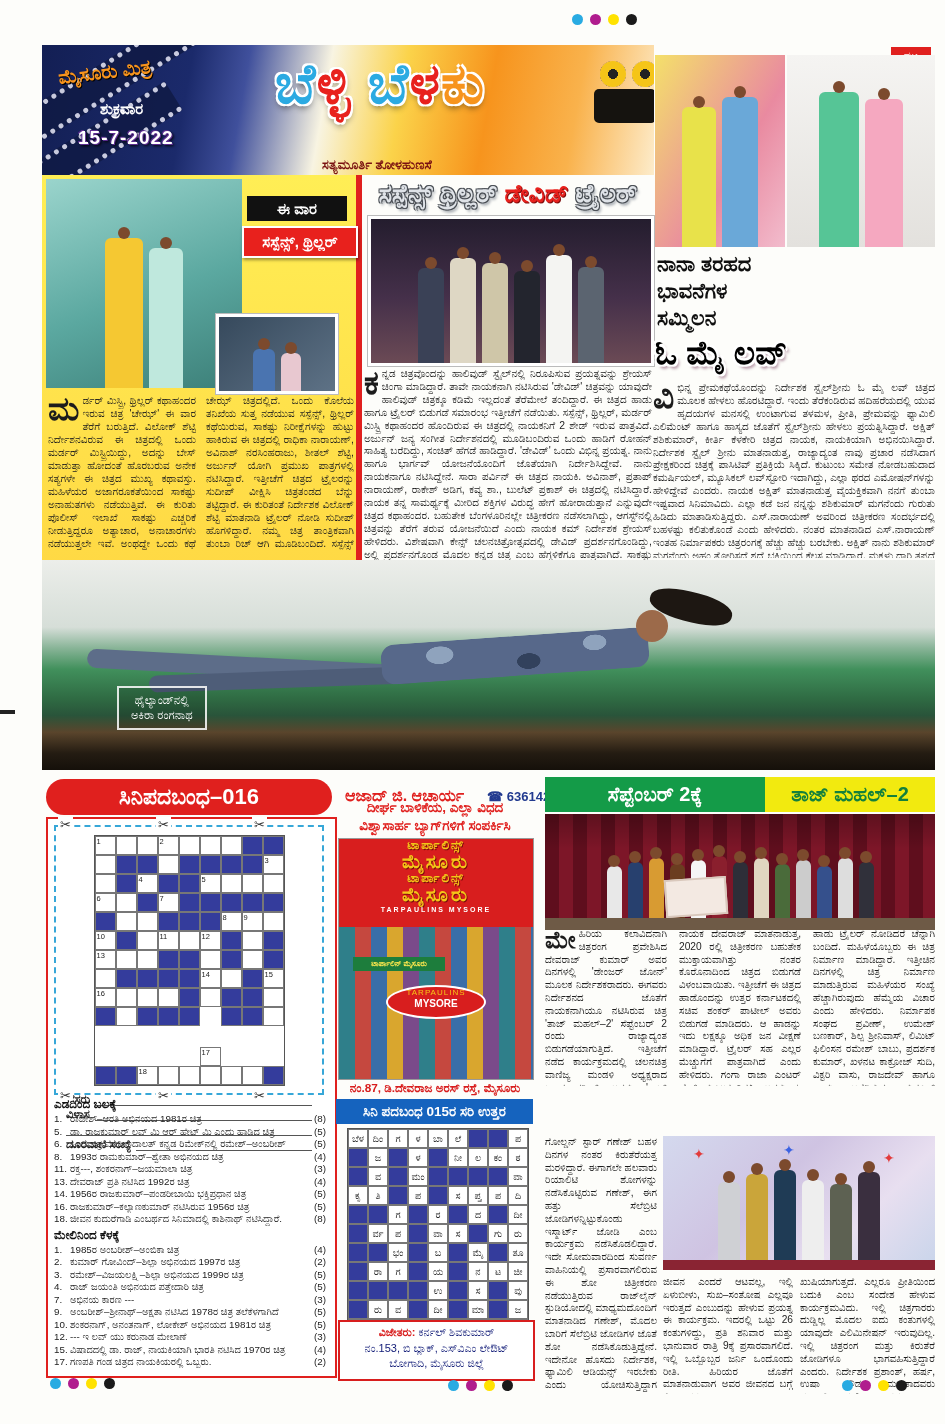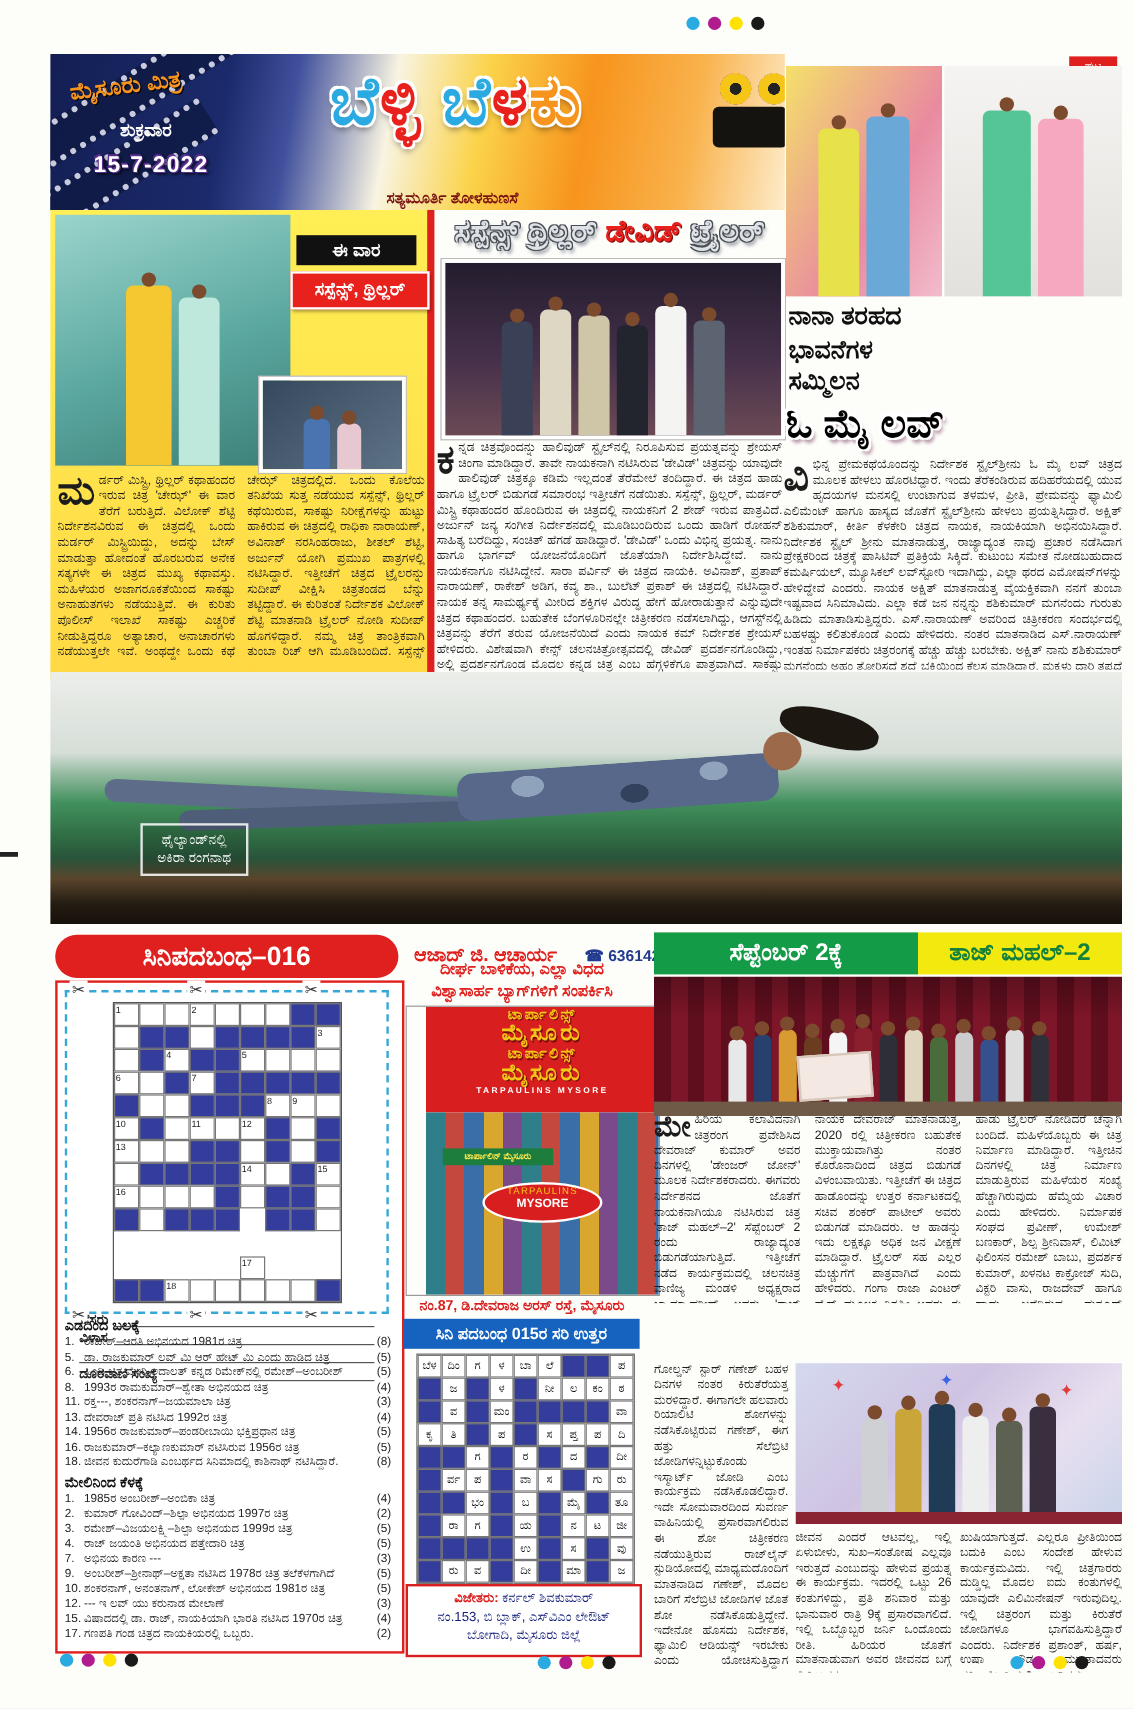--- a/index.html
+++ b/index.html
@@ -118,21 +118,21 @@
   #cw-clues{position:absolute;left:6px;top:276px;width:272px;overflow:hidden;}
   .clue-title{font-size:12px;font-weight:bold;margin:2px 0 2px 0;color:#111;}
   .clue-row{display:flex;font-size:9.8px;line-height:12.5px;color:#222;}
   .clue-row .no{width:16px;flex:0 0 auto;}
   .clue-row .txt{flex:1;overflow:hidden;white-space:nowrap;}
   .clue-row .cnt{width:24px;text-align:right;flex:0 0 auto;}
 
   
   #ad-lines{left:338px;top:799px;width:194px;text-align:center;color:#e0201e;font-weight:bold;
     font-size:13.5px;line-height:18px;}
-  #shop-photo{left:338px;top:838px;width:194px;height:240px;border:1px solid #999;overflow:hidden;padding-left:16px;}
+  #shop-photo{left:338px;top:838px;width:194px;height:240px;border:1px solid #999;overflow:hidden;}
   #shop-sign{height:88px;background:#d81e1e;text-align:center;color:#f5c518;font-weight:bold;overflow:hidden;}
   .sign-sm{font-size:12px;line-height:13px;letter-spacing:2px;text-shadow:1px 1px 0 #7a0c0c;}
   .sign-lg{font-size:19px;line-height:20px;letter-spacing:3px;text-shadow:1px 1px 0 #7a0c0c;}
   .sign-en{font-size:7px;line-height:9px;color:#fff;letter-spacing:2px;}
   #shop-bags{position:relative;height:152px;
     background:repeating-linear-gradient(90deg,#2f7f8a 0 16px,#c5483f 16px 32px,#3a6ea8 32px 48px,#d9a62e 48px 64px,#7a4a8a 64px 80px),
     repeating-linear-gradient(0deg,rgba(255,255,255,0) 0 26px,rgba(240,240,240,.9) 26px 30px);}
   #shop-badge{position:absolute;left:50%;top:58px;transform:translateX(-50%);width:96px;height:30px;
     background:#d81e1e;border:2px solid #fff;border-radius:50%;text-align:center;color:#f5c518;}
   #shop-badge .b1{font-size:8px;line-height:12px;letter-spacing:1px;}
@@ -238,21 +238,21 @@
 
   <div id="oml-photo-left" class="photo">
       <div class="person" style="height: 140px; width: 34px; background: rgb(232, 226, 74);"></div>
       <div class="person" style="height: 150px; width: 36px; background: rgb(106, 168, 216);"></div>
     </div>
   <div id="oml-photo-right" class="photo">
       <div class="person" style="height: 155px; width: 40px; background: rgb(86, 197, 150);"></div>
       <div class="person" style="height: 148px; width: 38px; background: rgb(245, 168, 192);"></div>
     </div>
   <div class="oml-h" style="top:252px;">ನಾನಾ ತರಹದ</div>
-  <div class="oml-h" style="top:279px;font-family:Liberation Serif, serif;">ಭಾವನೆಗಳ</div>
+  <div class="oml-h" style="top:279px;">ಭಾವನೆಗಳ</div>
   <div class="oml-h" style="top:306px;">ಸಮ್ಮಿಲನ</div>
   <div id="oml-title" class="abs">ಓ ಮೈ ಲವ್</div>
   <div id="oml-body" class="abs just overflow">
     <span class="dropcap">ವಿ</span><span>ಭಿನ್ನ ಪ್ರೇಮಕಥೆಯೊಂದನ್ನು ನಿರ್ದೇಶಕ ಸ್ಟೈಲ್‌ಶ್ರೀನು ಓ ಮೈ ಲವ್ ಚಿತ್ರದ ಮೂಲಕ ಹೇಳಲು ಹೊರಟಿದ್ದಾರೆ. ಇಂದು ತೆರೆಕಂಡಿರುವ ಹದಿಹರೆಯದಲ್ಲಿ ಯುವ ಹೃದಯಗಳ ಮನಸಲ್ಲಿ ಉಂಟಾಗುವ ತಳಮಳ, ಪ್ರೀತಿ, ಪ್ರೇಮವನ್ನು ಫ್ಯಾಮಿಲಿ ಎಲಿಮೆಂಟ್ ಹಾಗೂ ಹಾಸ್ಯದ ಜೊತೆಗೆ ಸ್ಟೈಲ್‌ಶ್ರೀನು ಹೇಳಲು ಪ್ರಯತ್ನಿಸಿದ್ದಾರೆ. ಅಕ್ಷಿತ್ ಶಶಿಕುಮಾರ್, ಕೀರ್ತಿ ಕೆಳಕೇರಿ ಚಿತ್ರದ ನಾಯಕ, ನಾಯಕಿಯಾಗಿ ಅಭಿನಯಿಸಿದ್ದಾರೆ. ನಿರ್ದೇಶಕ ಸ್ಟೈಲ್ ಶ್ರೀನು ಮಾತನಾ­ಡುತ್ತ, ರಾಜ್ಯಾದ್ಯಂತ ನಾವು ಪ್ರಚಾರ ನಡೆಸಿದಾಗ ಪ್ರೇಕ್ಷಕರಿಂದ ಚಿತ್ರಕ್ಕೆ ಪಾಸಿಟಿವ್ ಪ್ರತಿಕ್ರಿಯೆ ಸಿಕ್ಕಿದೆ. ಕುಟುಂಬ ಸಮೇತ ನೋಡಬಹುದಾದ ಕಮರ್ಷಿಯಲ್, ಮ್ಯೂಸಿಕಲ್ ಲವ್‌ಸ್ಟೋರಿ ಇದಾಗಿದ್ದು, ಎಲ್ಲಾ ಥರದ ಎಮೋಷನ್‌ಗಳನ್ನು ಹೇಳಿದ್ದೇವೆ ಎಂದರು. ನಾಯಕ ಅಕ್ಷಿತ್ ಮಾತನಾಡುತ್ತ ವೈಯಕ್ತಿಕವಾಗಿ ನನಗೆ ತುಂಬಾ ಇಷ್ಟವಾದ ಸಿನಿಮಾವಿದು. ಎಲ್ಲಾ ಕಡೆ ಜನ ನನ್ನನ್ನು ಶಶಿಕುಮಾರ್ ಮಗನೆಂದು ಗುರುತು ಹಿಡಿದು ಮಾತಾಡಿ­ಸುತ್ತಿದ್ದರು. ಎಸ್.ನಾರಾಯಣ್ ಅವರಿಂದ ಚಿತ್ರೀಕರಣ ಸಂದರ್ಭದಲ್ಲಿ ಬಹಳಷ್ಟು ಕಲಿತುಕೊಂಡೆ ಎಂದು ಹೇಳಿದರು. ನಂತರ ಮಾತನಾಡಿದ ಎಸ್.ನಾರಾಯಣ್ ಇಂತಹ ನಿರ್ಮಾಪಕರು ಚಿತ್ರರಂಗಕ್ಕೆ ಹೆಚ್ಚು ಹೆಚ್ಚು ಬರಬೇಕು. ಅಕ್ಷಿತ್ ನಾನು ಶಶಿಕುಮಾರ್ ಮಗನೆಂದು ಅಹಂ ತೋರಿಸದೆ ಶ್ರದ್ಧೆ ಭಕ್ತಿಯಿಂದ ಕೆಲಸ ಮಾಡಿದ್ದಾರೆ. ಮಕ್ಕಳು ದಾರಿ ತಪ್ಪದೆ ಇರಲಿ ಎಂದು ಹೇಳುವ ಸಿನಿಮಾವಿದು ಎಂದರು. ನಿರ್ಮಾಪಕ ಜಿ.ರಾಮಾನುಜನಿ ಮಾತನಾಡುತ್ತ, ಚಿಕ್ಕಂದಿನಿಂದ ನನಗೆ ಚಿತ್ರ ನಿರ್ಮಿಸುವ ಆಸೆಯಿತ್ತು ಅದು ಈ ಚಿತ್ರದಿಂದ ಈಡೇರಿದೆ. ನಾನು ಮಾಡಿದ ಎಲ್ಲಾ ವ್ಯವಹಾರದಲ್ಲೂ ಸಕ್ಸಸ್ ಕಂಡಿದ್ದೇನೆ ಕೊನೆಯದಾಗಿ ಸಿನಿಮಾರಂಗಕ್ಕೆ ಬಂದಿದ್ದೇನೆ ಎಂದರು.</span>
   </div>
 
   <div id="bench-photo" class="abs">
     <div id="bench-legs" class="bench-part"></div>
     <div id="bench-legs2" class="bench-part"></div>
     <div id="bench-torso" class="bench-part"></div>

